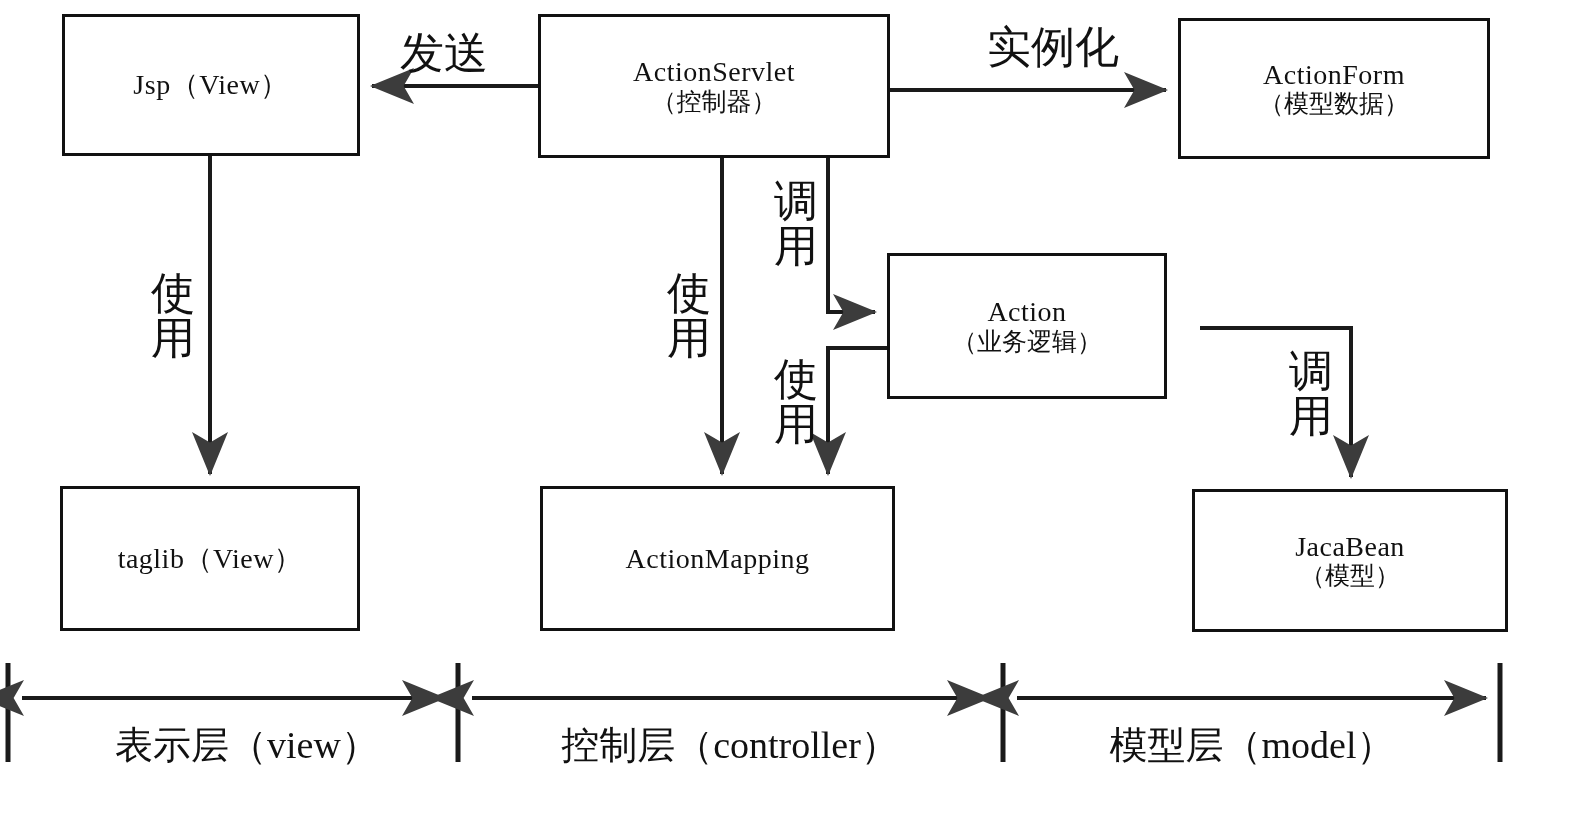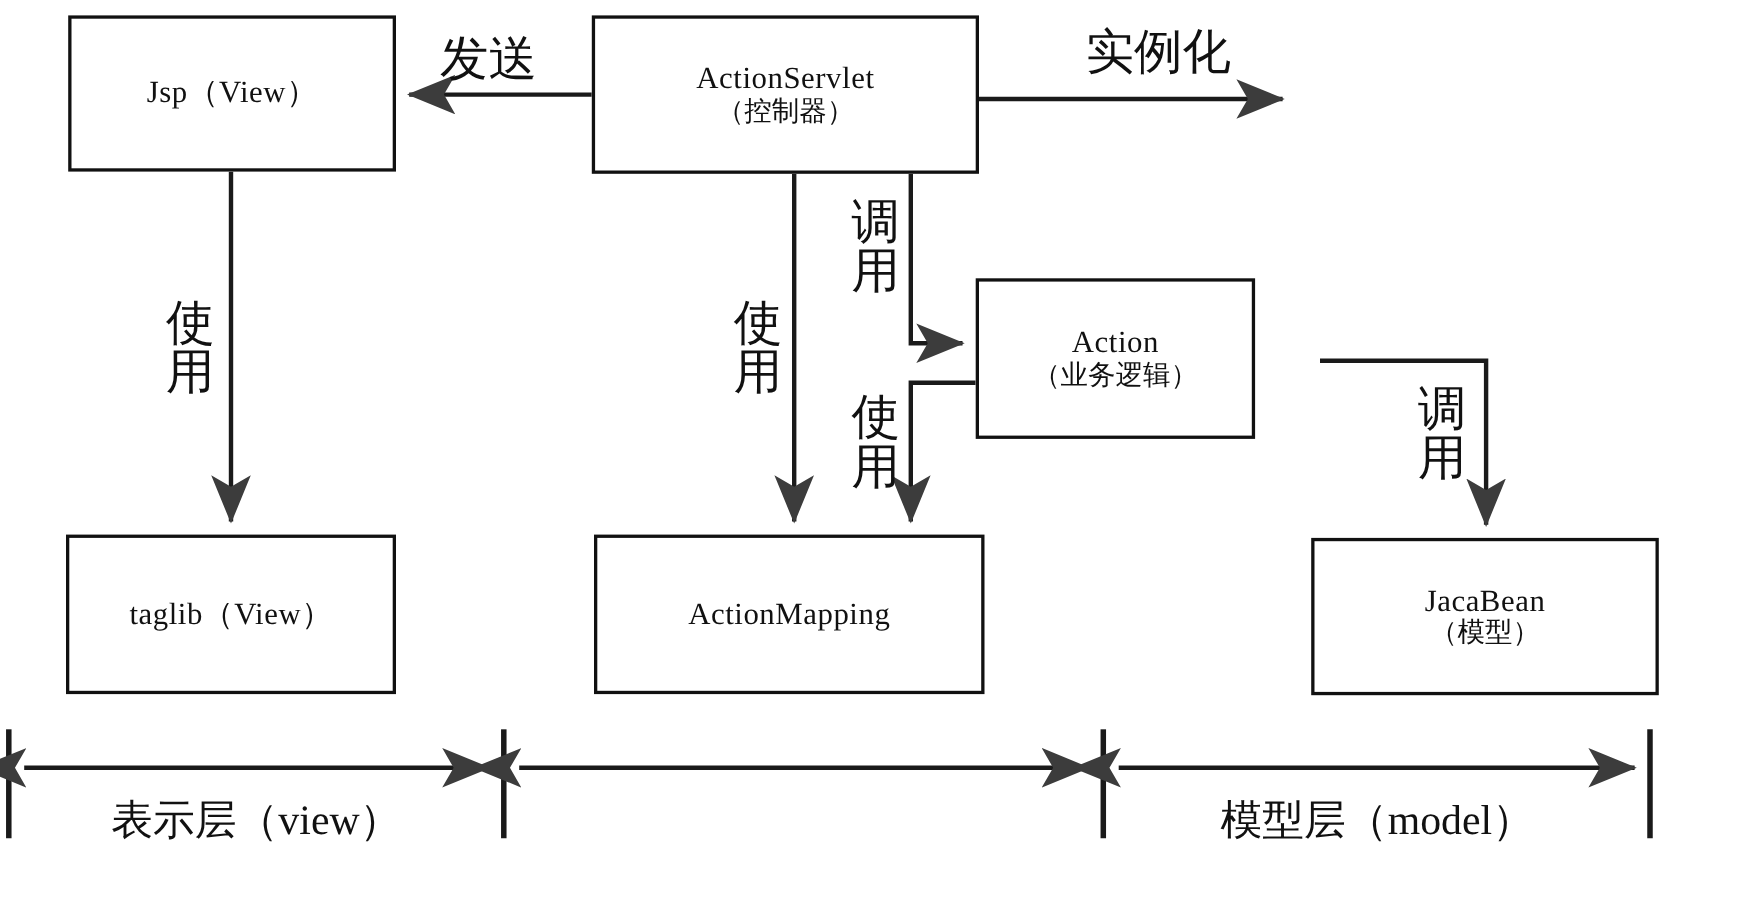--- a/index.html
+++ b/index.html
@@ -114,22 +114,26 @@
 
   <div class="node" style="left:62px; top:14px; width:298px; height:142px;">
     <div class="line1">Jsp（View）</div>
   </div>
 
   <div class="node" style="left:538px; top:14px; width:352px; height:144px;">
     <div class="line1">ActionServlet</div>
     <div class="line2">（控制器）</div>
   </div>
 
+  <div class="node" style="left:1178px; top:18px; width:312px; height:141px;">
+    <div class="line1">ActionForm</div>
+    <div class="line2">（模型数据）</div>
+  </div>
 
-  <div class="node" style="left:887px; top:253px; width:254px; height:146px;">
+  <div class="node" style="left:887px; top:253px; width:280px; height:146px;">
     <div class="line1">Action</div>
     <div class="line2">（业务逻辑）</div>
   </div>
 
   <div class="node" style="left:540px; top:486px; width:355px; height:145px;">
     <div class="line1">ActionMapping</div>
   </div>
 
   <div class="node" style="left:60px; top:486px; width:300px; height:145px;">
     <div class="line1">taglib（View）</div>
@@ -152,18 +156,19 @@
 
   <div class="edge-label vert" style="left:773px; top:180px;">调
 用</div>
 
   <div class="edge-label vert" style="left:773px; top:358px;">使
 用</div>
 
   <div class="edge-label vert" style="left:1288px; top:350px;">调
 用</div>
 
-  <div class="axis-label" style="left:0px; top:720px; width:466px;">表示层（view）</div>
+  <div class="axis-label" style="left:0px; top:720px; width:466px;padding-left:14px;">表示层（view）</div>
 
+  <div class="axis-label" style="left:470px; top:720px; width:520px;">控制层（controller）</div>
 
   <div class="axis-label" style="left:1010px; top:720px; width:484px;">模型层（model）</div>
 
 </div>
 
 </body></html>

